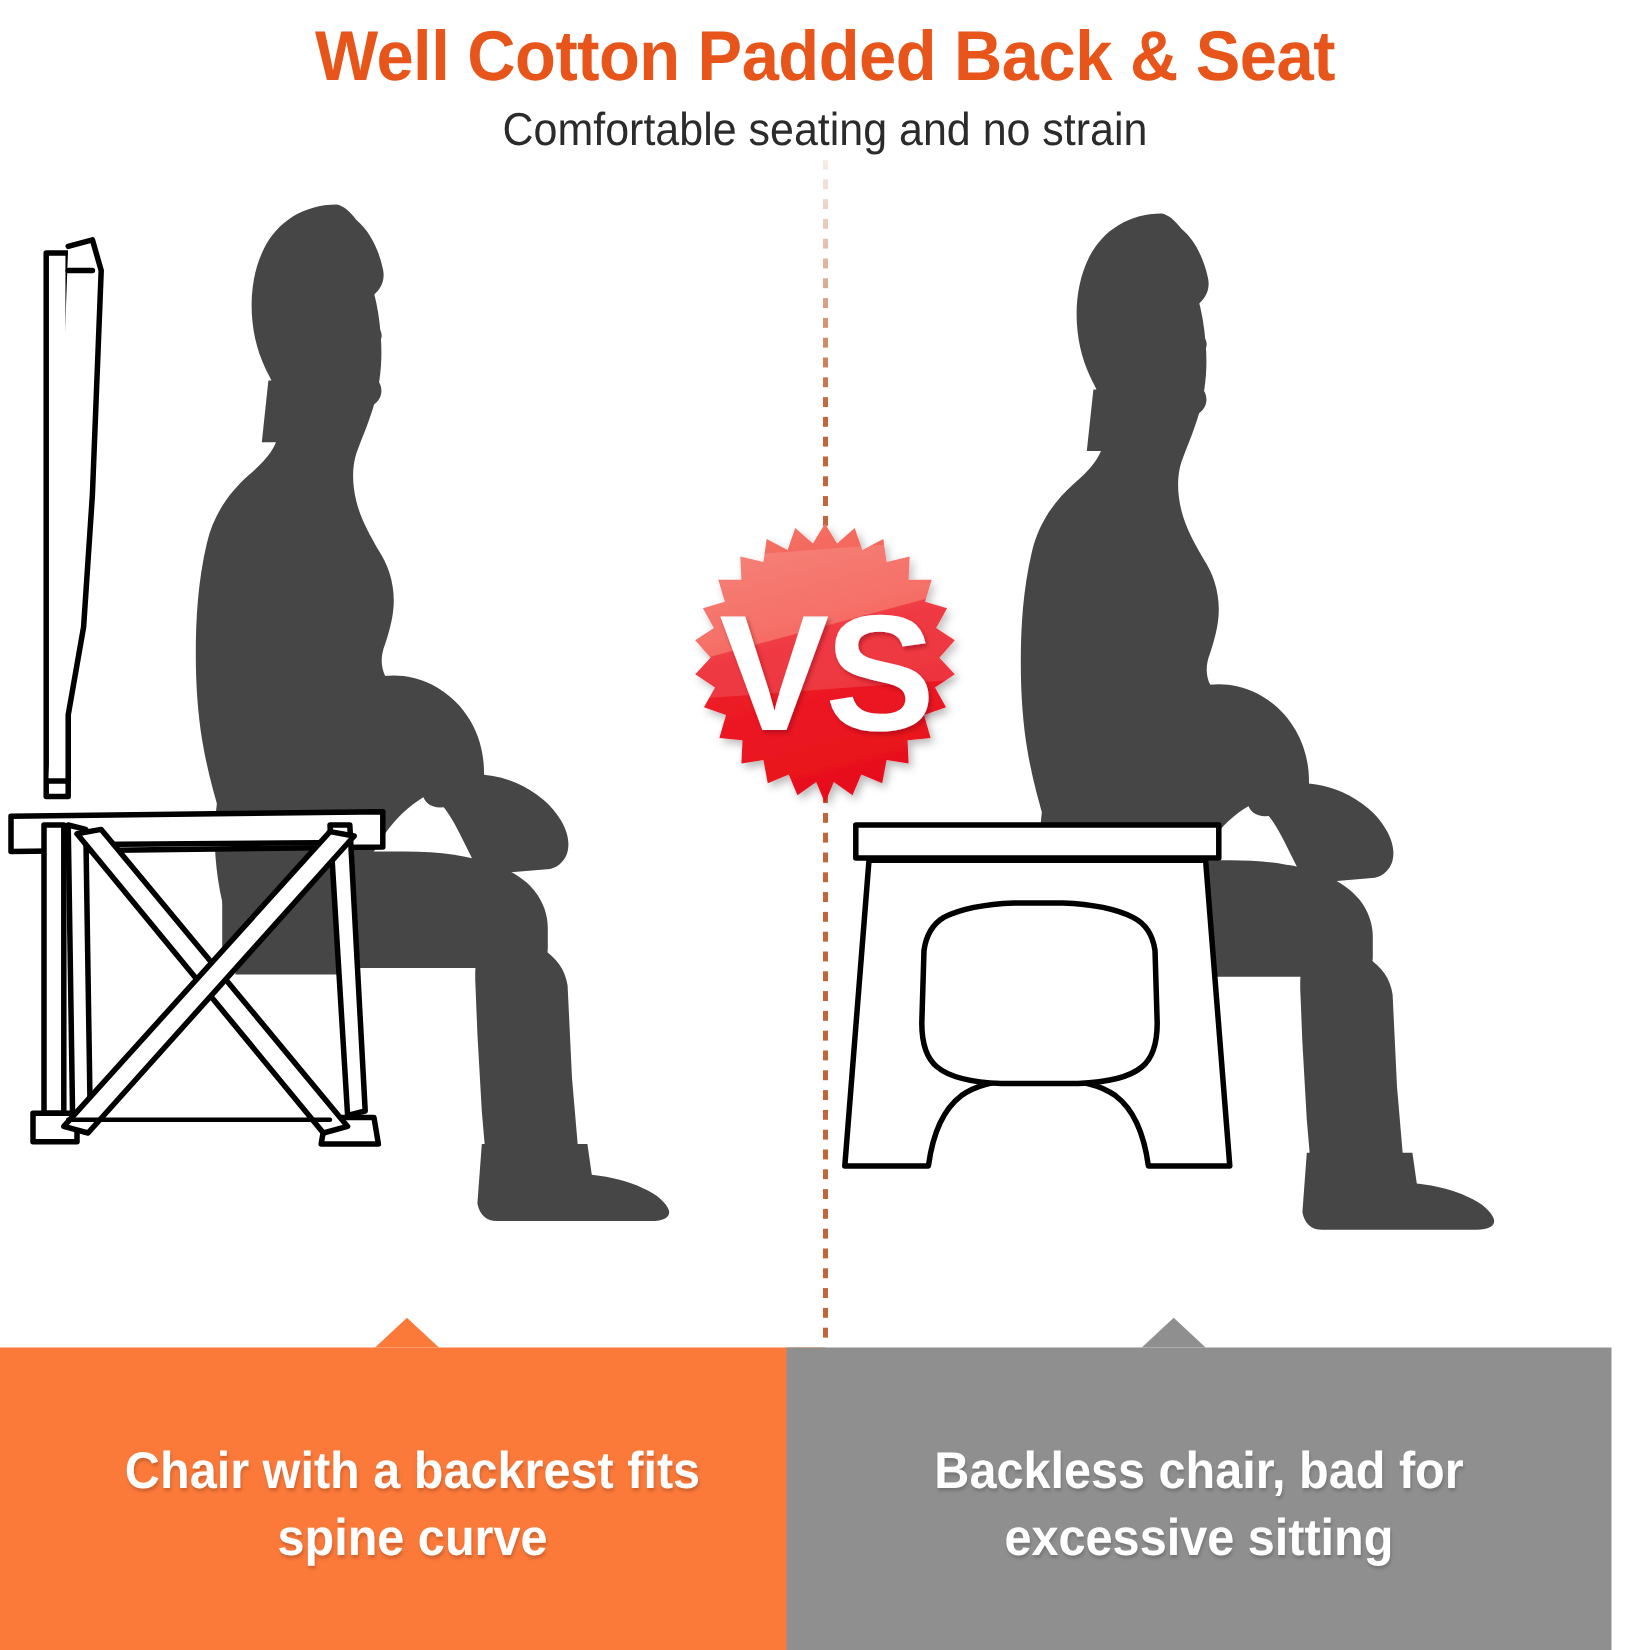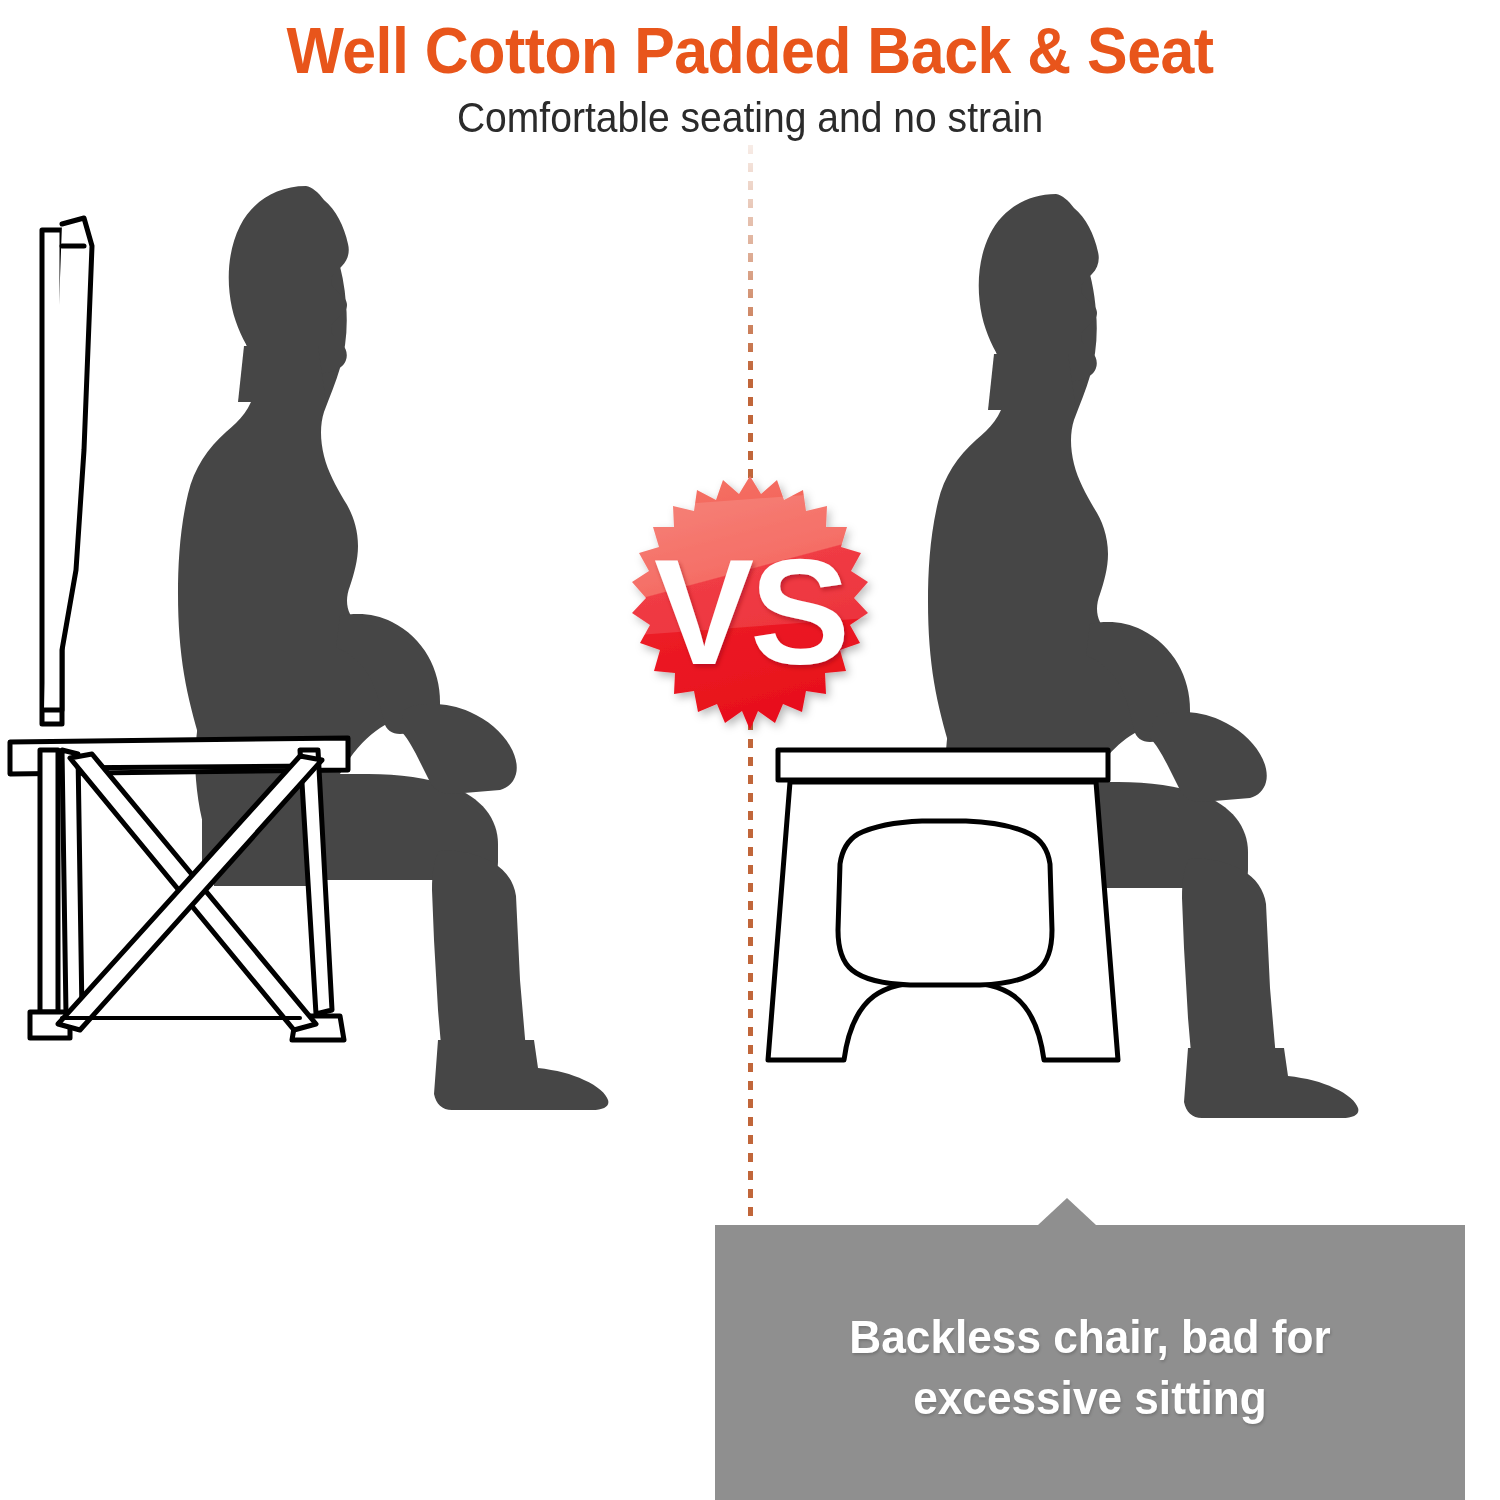--- a/index.html
+++ b/index.html
@@ -487,19 +487,23 @@
                 183,236 175,255 158,243 150,262 142,243 125,255 117,236 98,244 94,223 74,226 75,205
                 54,203 60,182 40,175 50,157 32,145 46,130 32,114 49,103 39,85 59,79 53,59 74,59 73,38
                 94,43 97,22 116,32 123,12 139,26"></polygon>
 
       <path fill="#ffffff" opacity="0.13" d="M 30 40 L 272 22 L 268 150 L 24 168 Z"></path>
 
       <text x="150" y="196" text-anchor="middle" filter="url(#txtShadow)" font-family="Liberation Sans, sans-serif" font-weight="bold" font-size="150" letter-spacing="-4" fill="#FFFFFF">VS</text>
     </svg>
   </div>
 
+  <div class="caption caption-left">
+    <div class="tab tab-left"></div>
+    <div class="caption-text">Chair with a backrest fits spine curve</div>
+  </div>
 
   <div class="caption caption-right">
     <div class="tab tab-right"></div>
     <div class="caption-text">Backless chair, bad for excessive sitting</div>
   </div>
 
 </div>
 
 </body></html>

